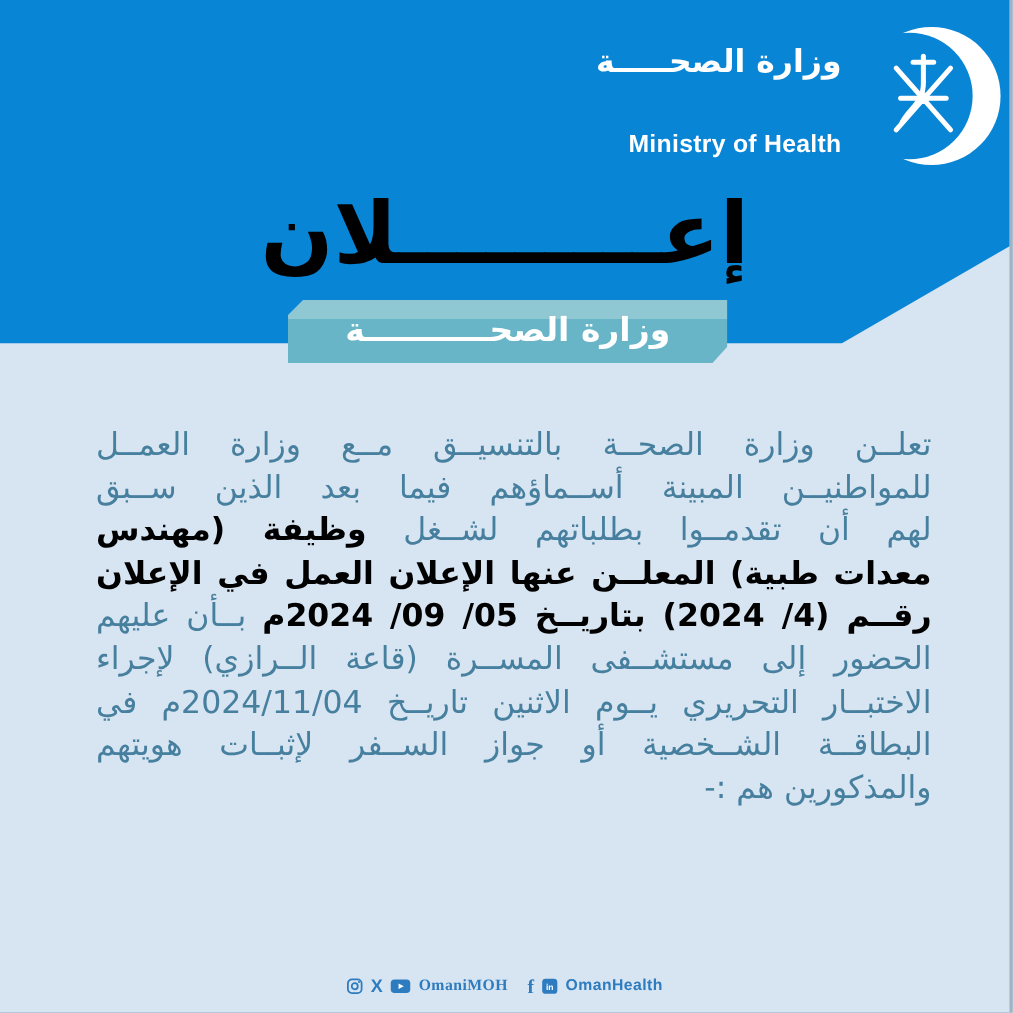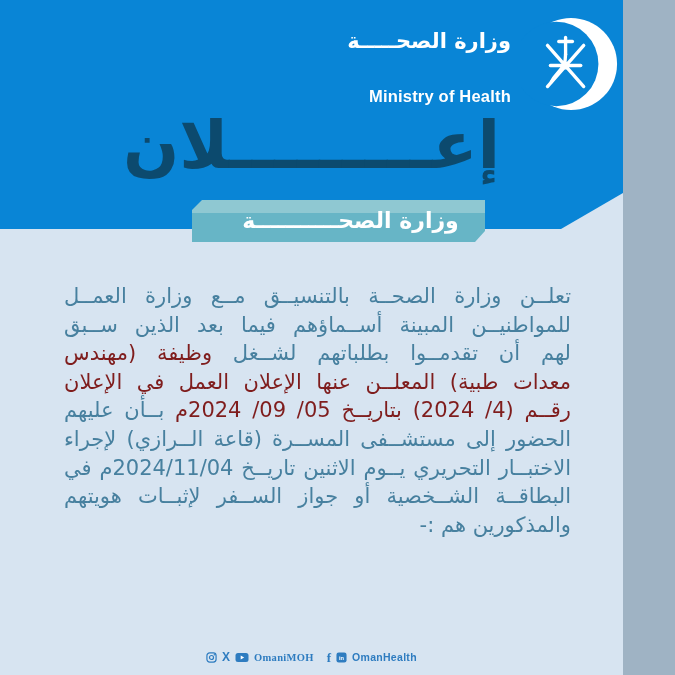--- a/index.html
+++ b/index.html
@@ -1,17 +1,17 @@
 <!DOCTYPE html>
 <html lang="ar"><head>
 <meta charset="utf-8">
 <style>
   html,body{margin:0;padding:0;background:#9fb3c4;}
   .page{
-    position:relative;width:623px;height:675px;overflow:hidden;
+    position:relative;width:673px;height:675px;overflow:hidden;
     background:#d7e4f1;font-family:"DejaVu Sans",sans-serif;
   }
   
   .header{
     position:absolute;top:0;left:0;width:675px;height:230px;
     background:#0985d6;
     clip-path:polygon(0 0,675px 0,675px 163px,561px 229px,0 229px);
   }
   .logo{
     position:absolute;top:14px;right:4px;display:flex;align-items:center;
@@ -23,44 +23,44 @@
     font-size:21px;font-weight:bold;line-height:24px;
     font-family:"DejaVu Sans",sans-serif;direction:rtl;
   }
   .brand-en{
     font-size:16.5px;font-weight:bold;line-height:19px;
     font-family:"Liberation Sans",sans-serif;letter-spacing:.2px;margin-top:34px;
   }
   .crescent-wrap{width:98px;height:100px;position:relative;}
   
   .title{
-    position:absolute;top:113px;left:0;width:100%;text-align:center;
-    color:#0c4a6e;font-size:66px;font-weight:bold;direction:rtl;line-height:1;
+    position:absolute;top:128px;left:0;width:100%;text-align:center;
+    color:#000000;font-size:57px;font-weight:bold;direction:rtl;line-height:1;
   }
   
   .ribbon{
     position:absolute;left:192px;top:200px;width:293px;height:42px;
     background:linear-gradient(180deg,#8fc8d2 0 13px,#67b5c6 13px 100%);
     clip-path:polygon(10px 0,293px 0,293px 31px,283px 42px,0 42px,0 10px);
-    display:flex;align-items:center;justify-content:center;padding-left:12px;
+    display:flex;align-items:center;justify-content:center;
   }
   .ribbon-label{
     color:#ffffff;font-size:22px;font-weight:bold;direction:rtl;
     padding-bottom:2px;
   }
   
   .announcement{
     position:absolute;top:282px;left:52px;right:52px;direction:rtl;margin-left:12px;
   }
   .line{
     font-size:21px;line-height:28.6px;color:#47809f;
     text-align:justify;text-align-last:justify;white-space:normal;
   }
   .line.last{text-align-last:right;}
-  .b{color:#7f1d1d;font-weight:normal;}
+  .b{color:#000000;font-weight:bold;}
   
   .footer{
     position:absolute;bottom:12px;left:0;width:100%;
     display:flex;align-items:center;justify-content:center;gap:5px;
     color:#2e7cc0;font-family:"Liberation Sans",sans-serif;
   }
   .handle{font-size:10.5px;font-weight:bold;letter-spacing:.3px;}
   .handle.first{margin-right:8px;font-family:Liberation Serif, serif;}
   .icon{display:inline-flex;align-items:center;justify-content:center;cursor:pointer;}
   .x-glyph{font-size:12px;font-weight:bold;line-height:11px;font-family:"Liberation Sans",sans-serif;}

